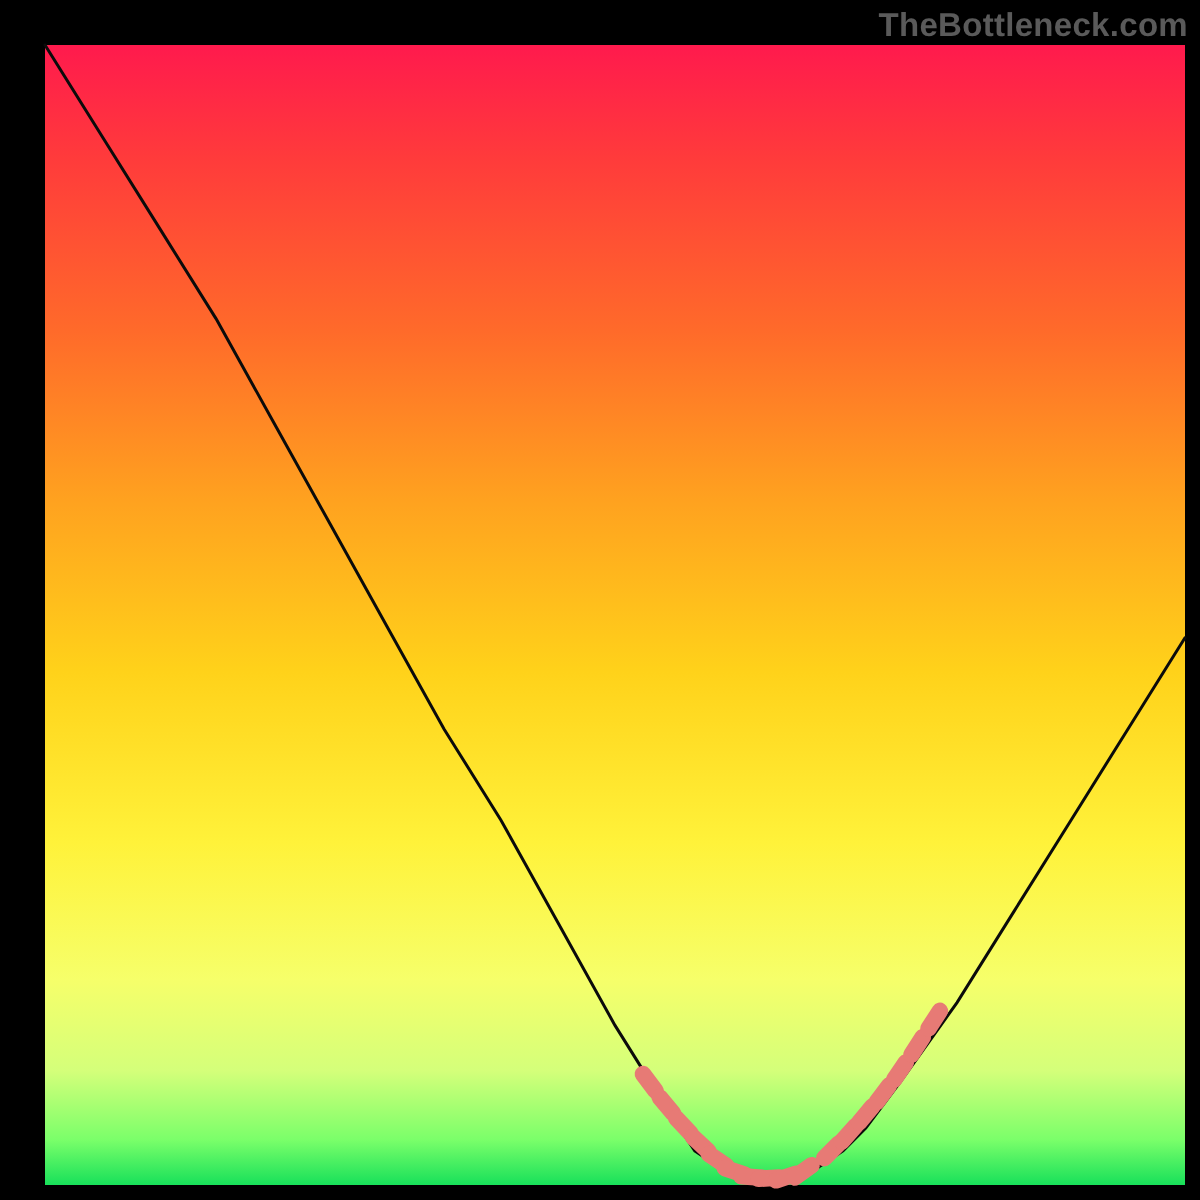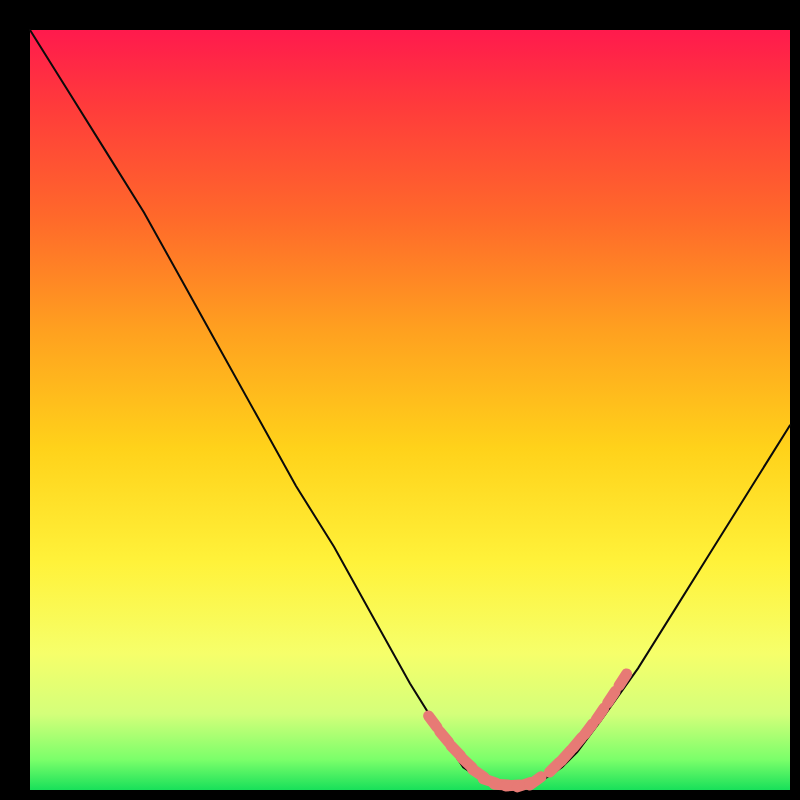--- a/index.html
+++ b/index.html
@@ -80,13 +80,14 @@
           <line x1="519.5" y1="742.1" x2="529.3" y2="732.3" stroke="#e77a75" stroke-width="11" stroke-linecap="round"></line>
           <line x1="531.2" y1="731.0" x2="540.4" y2="720.6" stroke="#e77a75" stroke-width="11" stroke-linecap="round"></line>
           <line x1="542.7" y1="718.3" x2="551.7" y2="707.5" stroke="#e77a75" stroke-width="11" stroke-linecap="round"></line>
           <line x1="554.4" y1="704.8" x2="562.8" y2="693.6" stroke="#e77a75" stroke-width="11" stroke-linecap="round"></line>
           <line x1="566.1" y1="689.8" x2="573.9" y2="678.2" stroke="#e77a75" stroke-width="11" stroke-linecap="round"></line>
           <line x1="577.6" y1="673.1" x2="585.2" y2="661.4" stroke="#e77a75" stroke-width="11" stroke-linecap="round"></line>
           <line x1="596.6" y1="643.9" x2="589.0" y2="655.7" stroke="#e77a75" stroke-width="11" stroke-linecap="round"></line>
         </g>
     </svg>
   </div>
+  <div class="watermark">TheBottleneck.com</div>
 </div>
 
 </body></html>

